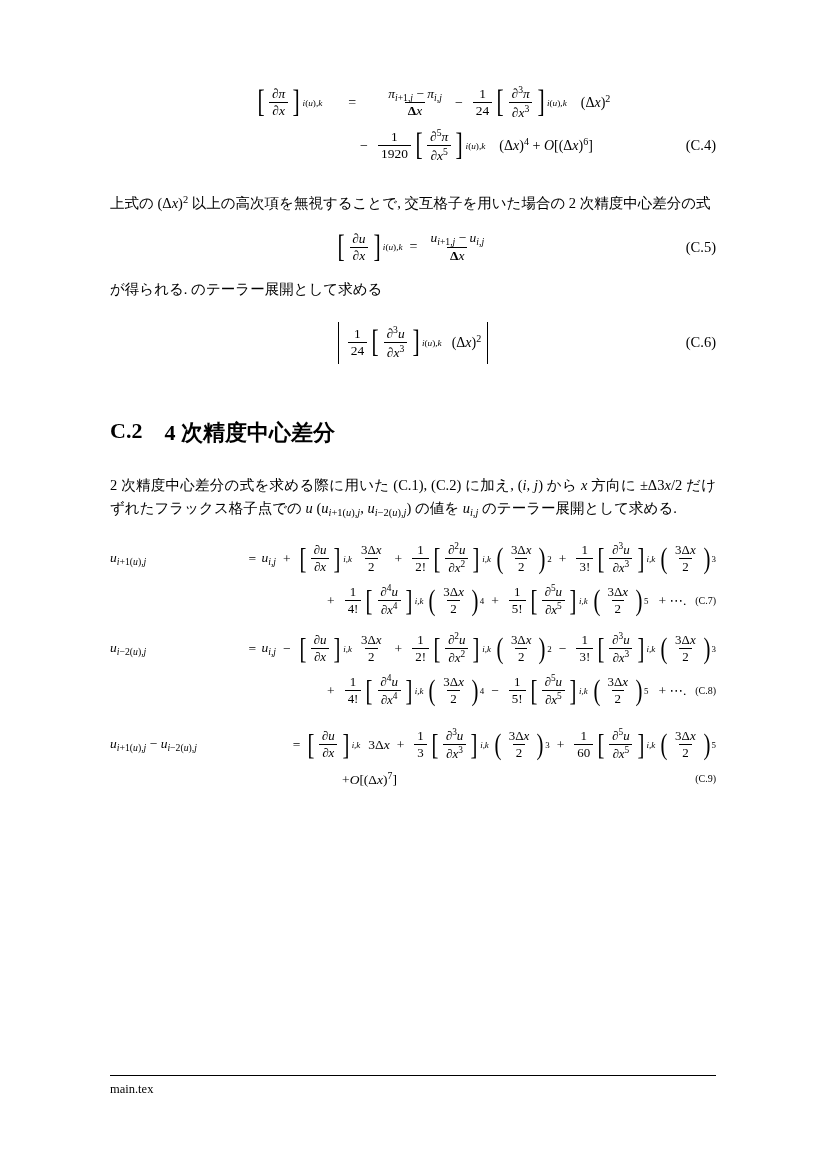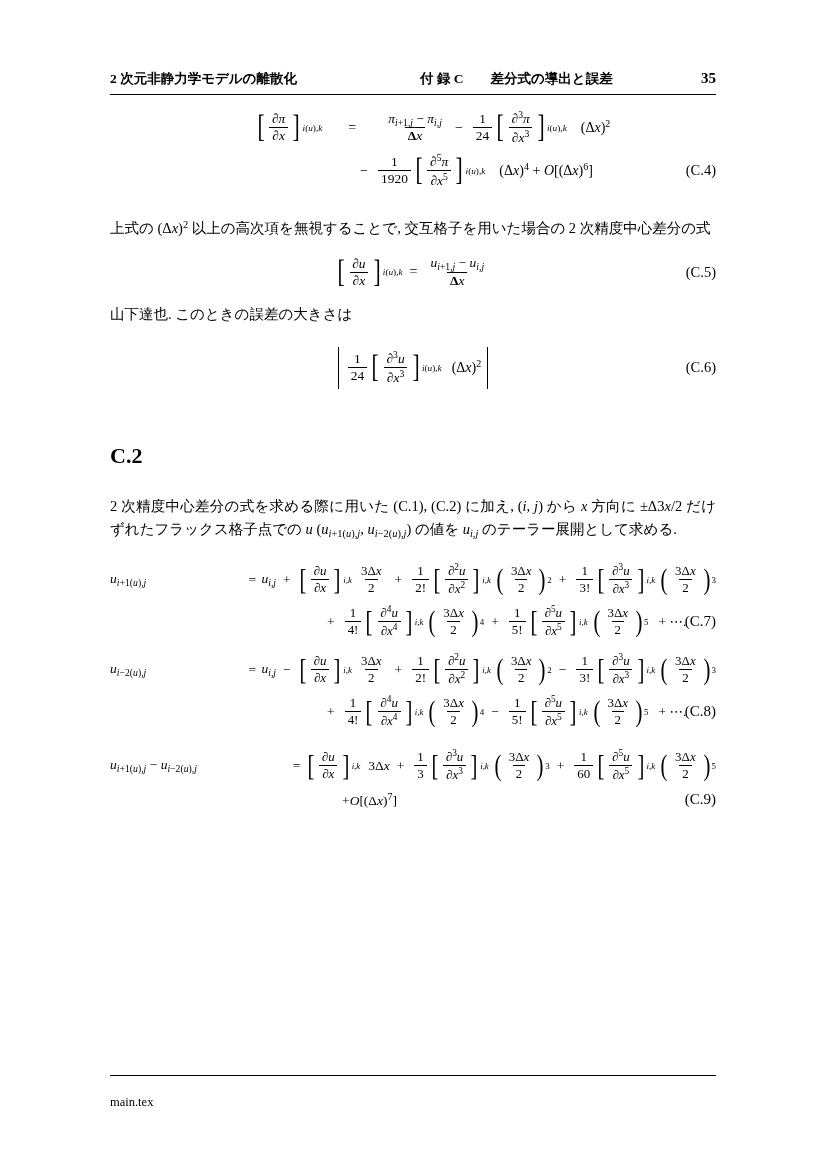--- a/index.html
+++ b/index.html
@@ -132,45 +132,40 @@
     align-items:center;
     min-height:42px;
   }
   .al-lhs{width:150px;text-align:left;padding-right:8px;}
   .al-eq{width:22px;text-align:center;}
   .al-rhs{flex:1;display:flex;align-items:center;}
   .al-cont{padding-left:210px;}
   .al-no{
     position:absolute;
     right:0;
-    font-size:15px;
+    font-size:10px;
   }
   
   .footer{
     position:absolute;
     left:110px;
     top:1075px;
     width:606px;
     border-top:1.1px solid #000;
-    padding-top:19px;
+    padding-top:6px;
     display:flex;
     justify-content:space-between;
     font-size:12.5px;
   }
 </style>
 </head>
 <body>
 
 <div class="page">
 
-  <div class="runhead">
-    <span class="rh-left">2 次元非静力学モデルの離散化</span>
-    <span class="rh-mid">付 録 C　　差分式の導出と誤差</span>
-    <span class="rh-right">35</span>
-  </div>
 
 
   <div class="eqblock">
     <div class="eqrow">
       <span class="brk pbrk" style="margin-left:40px;">
         <span class="bl">[</span>
         <span class="frac">
             <span class="num"><i class="m">∂π</i></span>
             <span class="den"><i class="m">∂x</i></span>
           </span>
@@ -236,21 +231,21 @@
       <span class="op">=</span>
       <span class="frac">
           <span class="num"><i class="m">u</i><span class="sub"><i class="m">i</i>+1,<i class="m">j</i></span> − <i class="m">u</i><span class="sub"><i class="m">i,j</i></span></span>
           <span class="den"><b>Δ</b><i class="m">x</i></span>
         </span>
       <span class="eqno">(C.5)</span>
     </div>
   </div>
 
   <div class="para tight">
-    山下達也. このときの誤差の大きさは
+    が得られる. のテーラー展開として求める
   </div>
 
   <div class="eqblock" style="margin-top:20px;">
     <div class="eqrow">
       <span class="abs">
         <span class="frac">
             <span class="num">1</span>
             <span class="den">24</span>
           </span>
         <span class="brk pbrk">
@@ -264,20 +259,21 @@
           <span class="subidx"><i class="m">i</i>(<i class="m">u</i>),<i class="m">k</i></span>
         <span style="margin-left:10px;">(Δ<i class="m">x</i>)<span class="sup">2</span></span>
       </span>
       <span class="eqno">(C.6)</span>
     </div>
   </div>
 
 
   <div class="sec">
     <span>C.2</span>
+    <span>4 次精度中心差分</span>
   </div>
 
   <div class="para" style="margin-top:26px;">
     2 次精度中心差分の式を求める際に用いた (C.1), (C.2) に加え, (<i class="m">i, j</i>) から <i class="m">x</i> 方向に ±Δ3<i class="m">x</i>/2 だけずれたフラックス格子点での <i class="m">u</i> (<i class="m">u</i><span class="sub"><i class="m">i</i>+1(<i class="m">u</i>),<i class="m">j</i></span>, <i class="m">u</i><span class="sub"><i class="m">i</i>−2(<i class="m">u</i>),<i class="m">j</i></span>) の値を <i class="m">u</i><span class="sub"><i class="m">i,j</i></span> のテーラー展開として求める.
   </div>
 
   <div class="aligned">
     <div class="al-row">
       <div class="al-lhs"><i class="m">u</i><span class="sub"><i class="m">i</i>+1(<i class="m">u</i>),<i class="m">j</i></span></div>
       <div class="al-eq">=</div>

